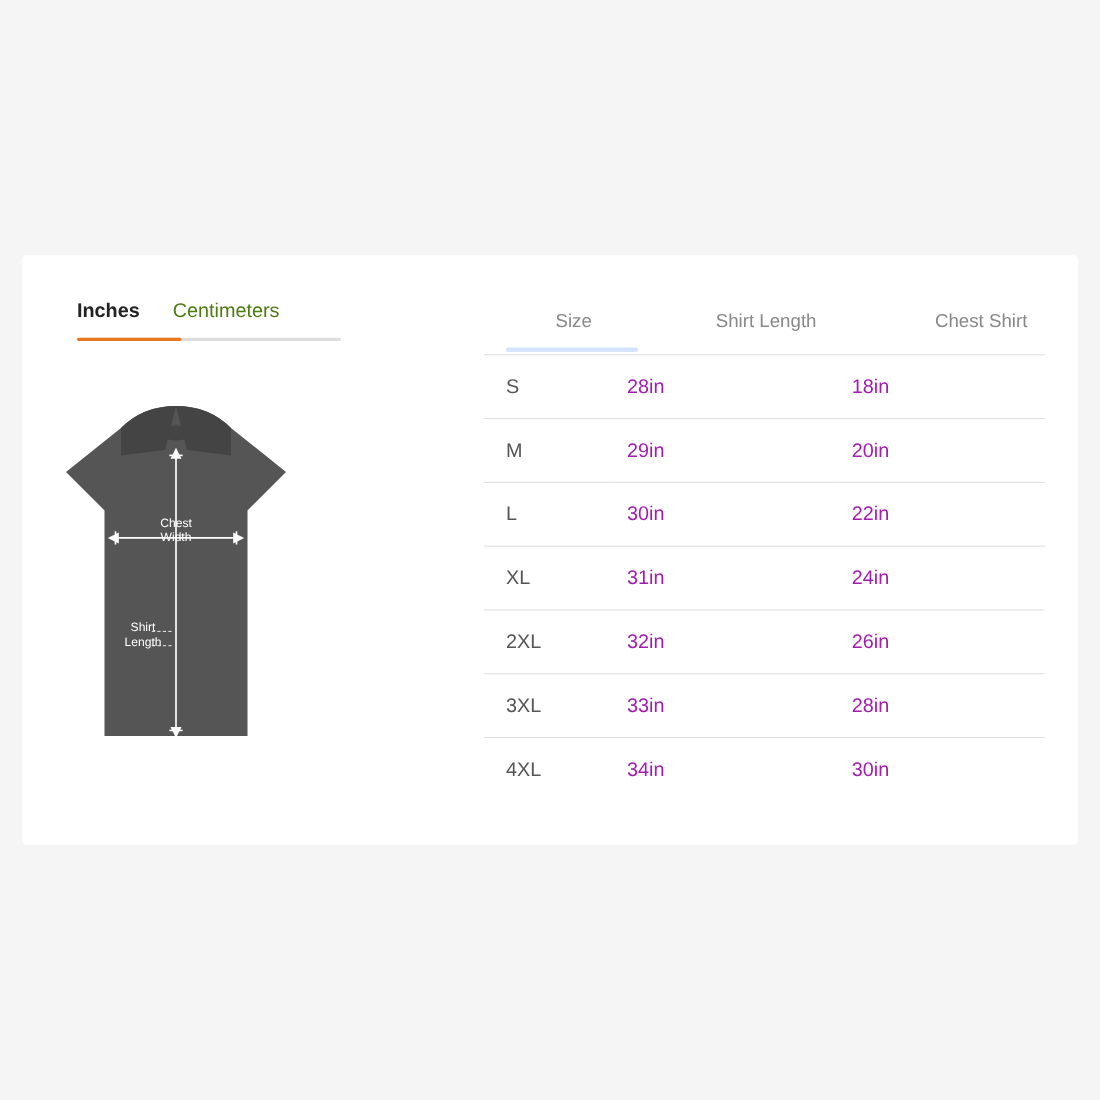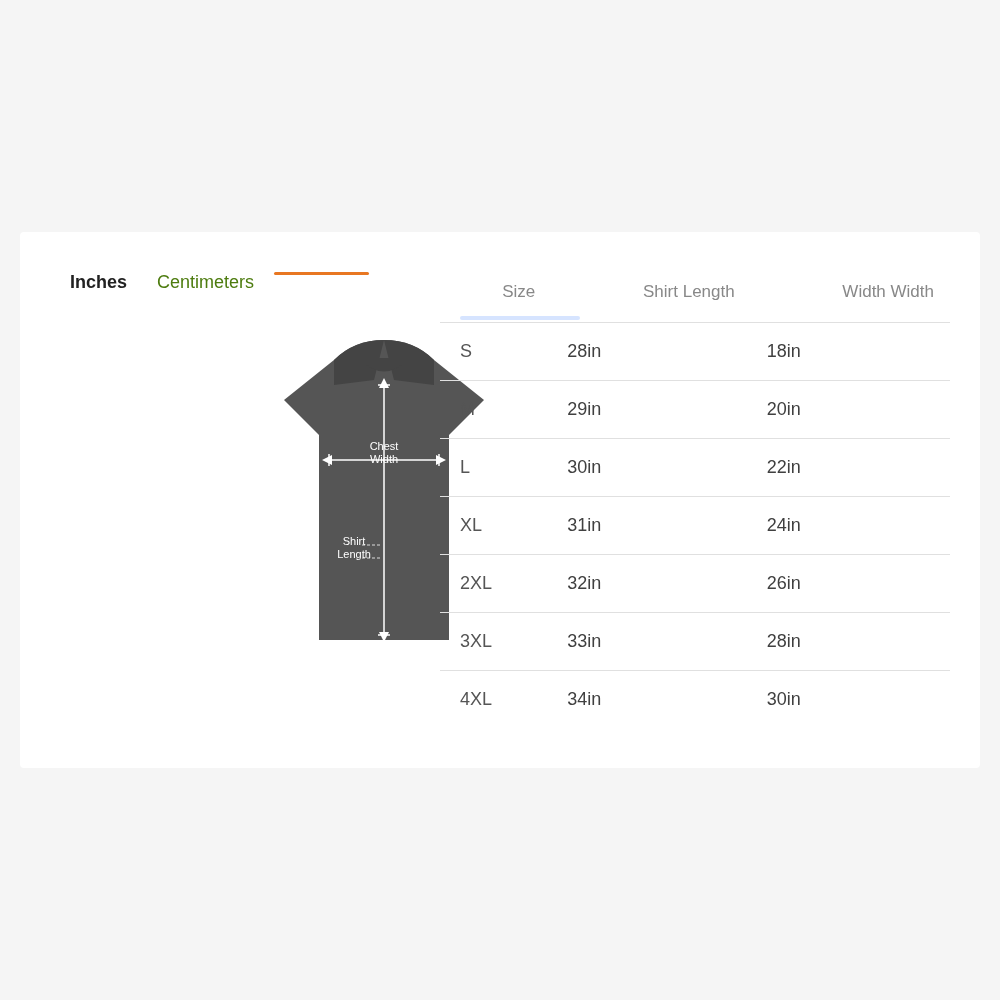--- a/index.html
+++ b/index.html
@@ -17,21 +17,21 @@
       width: 960px;
       padding: 40px 30px;
       display: flex;
       gap: 30px;
       border-radius: 4px;
     }
     .left-panel {
       width: 360px;
       flex-shrink: 0;
       display: flex;
-      flex-direction: row;
+      flex-direction: column;
     }
     .unit-tabs {
       display: flex;
       gap: 30px;
       margin-bottom: 8px;
       padding-left: 20px;
     }
     .unit-tab {
       font-size: 18px;
       cursor: pointer;
@@ -57,21 +57,21 @@
       left: 0;
       top: 0;
       height: 3px;
       width: 95px;
       background: #e87722;
       border-radius: 2px;
     }
     .shirt-diagram {
       flex: 1;
       display: flex;
-      justify-content: flex-end;
+      justify-content: flex-start;
       align-items: center;
       padding: 10px 0;
     }
 
     
     .right-panel {
       flex: 1;
     }
     .size-table {
       width: 100%;
@@ -86,21 +86,21 @@
     }
     .size-table thead tr th:first-child {
       padding-left: 20px;
     }
     .size-table tbody tr {
       border-top: 1px solid #e0e0e0;
     }
     .size-table tbody tr td {
       padding: 18px 16px;
       font-size: 18px;
-      color: #404040;
+      color: #a21caf;
     }
     .size-table tbody tr td:first-child {
       padding-left: 20px;
       color: #555;
     }
     .highlight-bar {
       background: #d6e4ff;
       height: 4px;
       border-radius: 2px;
       width: 120px;
@@ -171,21 +171,21 @@
       </svg>
     </div>
   </div>
 
   <div class="right-panel">
     <table class="size-table">
       <thead>
         <tr>
           <th>Size</th>
           <th>Shirt Length</th>
-          <th>Width Width</th>
+          <th>Chest Shirt</th>
         </tr>
         <tr>
           <td colspan="3" style="padding:0 0 0 20px;">
             <div class="highlight-bar"></div>
           </td>
         </tr>
       </thead>
       <tbody id="table-body">
       <tr>
       <td>S</td>

